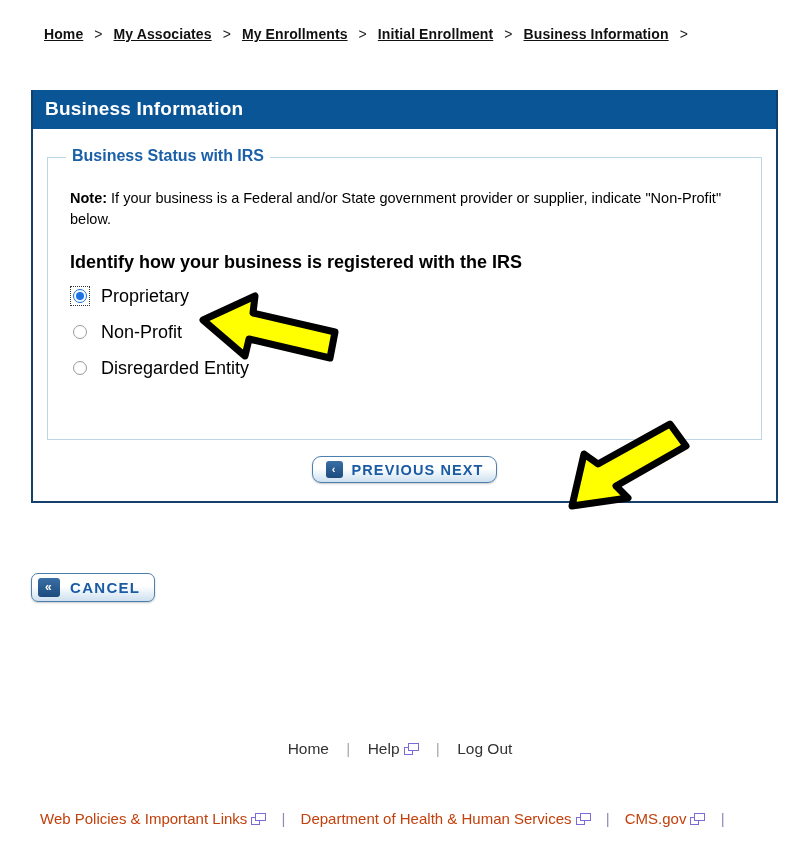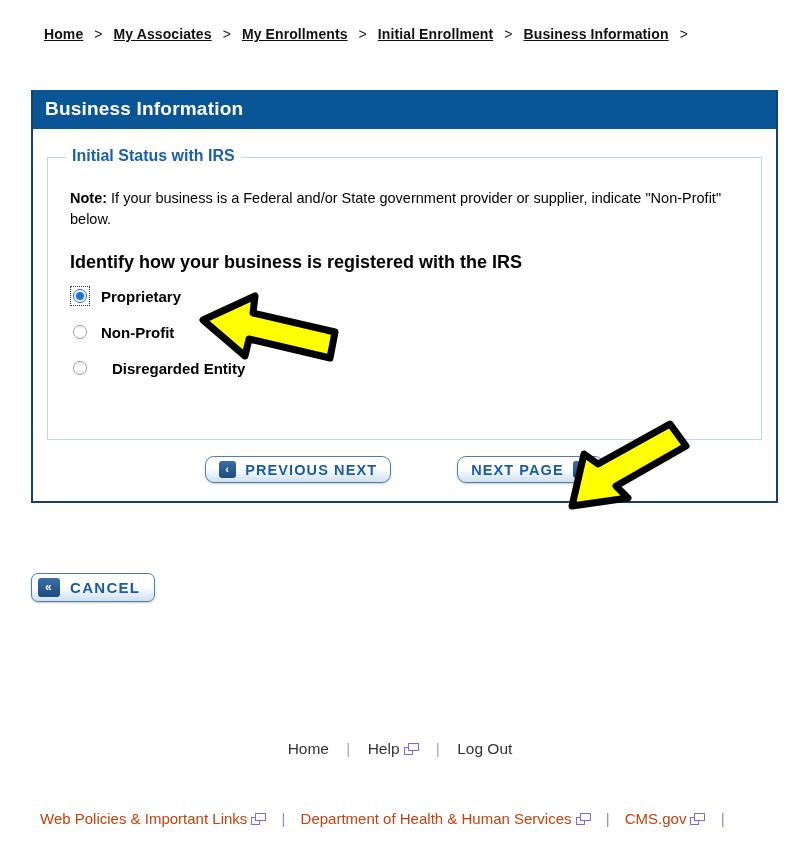--- a/index.html
+++ b/index.html
@@ -95,21 +95,21 @@
     margin: 0 0 12px 0;
   }
 
   
   .radio-row {
     display: flex;
     align-items: center;
     margin: 0 0 14px 0;
     height: 22px;
   }
-  .radio-row:last-child { margin-bottom: 0; gap: 11px; }
+  .radio-row:last-child { margin-bottom: 0; }
   .radio-mark {
     width: 14px;
     height: 14px;
     border-radius: 50%;
     border: 1px solid #9a9a9a;
     background: #ffffff;
     box-sizing: border-box;
     flex: 0 0 auto;
     position: relative;
   }
@@ -128,22 +128,22 @@
   .radio-focus {
     position: relative;
     padding: 3px;
     display: inline-flex;
   }
   .radio-focus.focused {
     outline: 1px dotted #333333;
     outline-offset: -1px;
   }
   .radio-label {
-    font-size: 15px;
-    font-weight: bold;
+    font-size: 18px;
+    font-weight: normal;
     margin-left: 11px;
     white-space: nowrap;
   }
 
   
   .nav-buttons {
     display: flex;
     justify-content: center;
     gap: 66px;
     margin-top: 16px;
@@ -283,21 +283,21 @@
   
 </div>
 
 <div class="panel">
 
   <div class="panel-header">Business Information</div>
 
   <div class="panel-body">
 
     <div class="fieldset">
-      <div class="fieldset-legend">Initial Status with IRS</div>
+      <div class="fieldset-legend">Business Status with IRS</div>
 
       <div class="fieldset-inner">
 
         <p class="note">
           <b>Note:</b>
           <span>If your business is a Federal and/or State government provider or supplier, indicate "Non-Profit" below.</span>
         </p>
 
         <div class="identify-label">Identify how your business is registered with the IRS</div>
 
@@ -326,24 +326,20 @@
 
         </div>
       </div>
     </div>
 
     <div class="nav-buttons">
       <div class="btn">
         <span class="btn-icon">‹</span>
         <span>PREVIOUS  NEXT</span>
       </div>
-      <div class="btn">
-        <span>NEXT  PAGE</span>
-        <span class="btn-icon">›</span>
-      </div>
     </div>
 
   </div>
 </div>
 
 <div class="cancel-wrap">
   <div class="btn btn-cancel">
     <span class="btn-icon">«</span>
     <span>CANCEL</span>
   </div>

